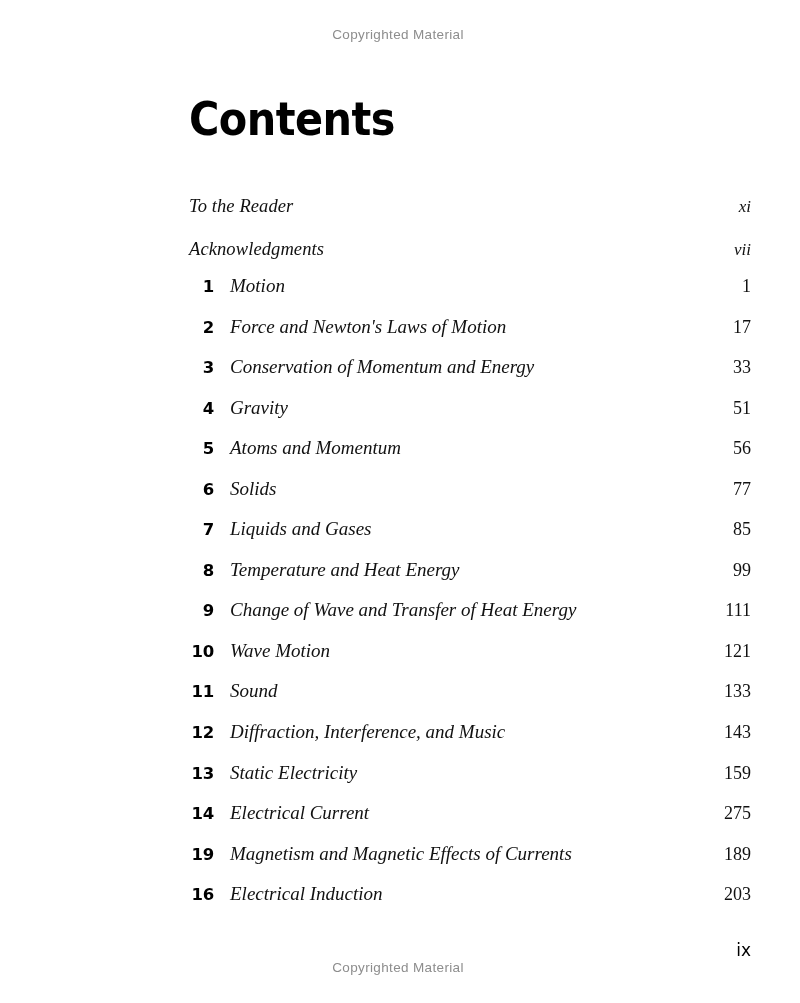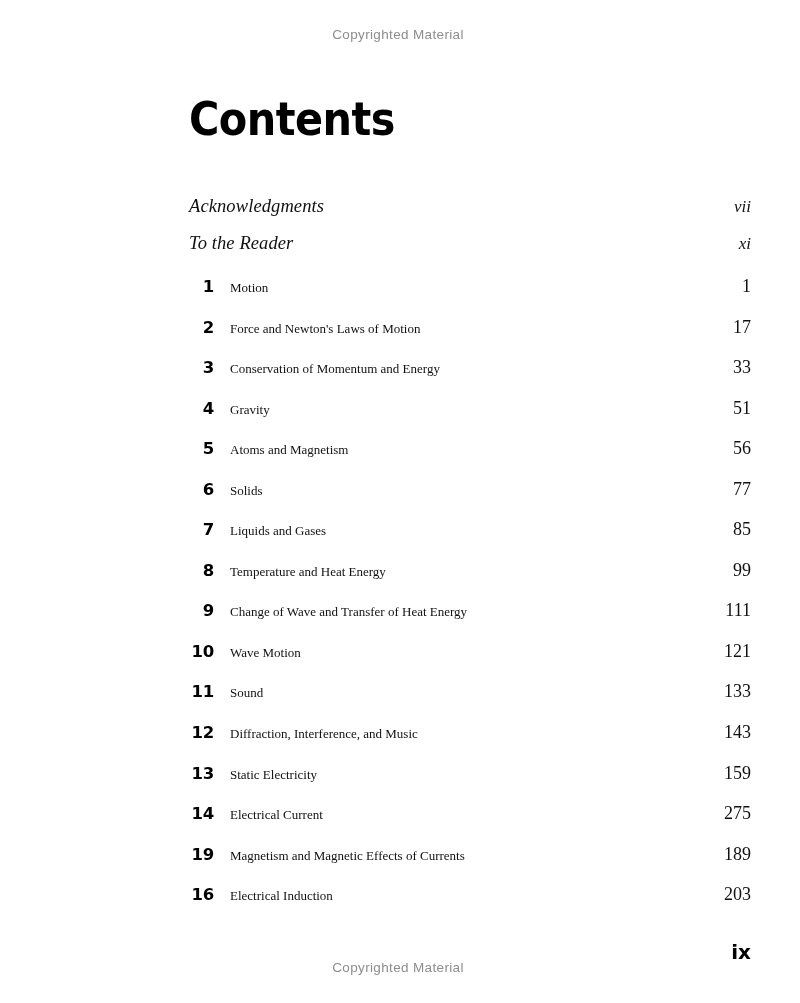--- a/index.html
+++ b/index.html
@@ -82,24 +82,25 @@
     font-weight: bold;
     font-size: 16.5px;
     letter-spacing: -0.2px;
     color: #000000;
   }
 
   .title {
     flex: 1 1 auto;
     padding-left: 16px;   
     font-family: "Liberation Serif", serif;
-    font-size: 13px;
+    font-size: 19px;
     line-height: 20px;
     color: #111111;
     white-space: nowrap;
+    font-style: italic;
   }
 
   .pageno {
     flex: 0 0 auto;
     text-align: right;
     font-family: "Liberation Serif", serif;
     font-size: 18px;
     color: #111111;
     white-space: nowrap;
   }
@@ -121,48 +122,48 @@
   .toc-row.front-second { height: 43px; }
 
   
   .folio {
     position: absolute;
     left: 0;
     top: 940px;
     width: 751px;
     text-align: right;
     font-family: "DejaVu Sans", sans-serif;
-    font-weight: bold;
-    font-size: 20px;
+    font-weight: normal;
+    font-size: 17px;
     color: #000000;
   }
 </style>
 </head>
 <body>
 
 <div class="page">
 
   <div class="watermark watermark-top">Copyrighted Material</div>
 
   <h1 class="page-title">Contents</h1>
 
   <div class="toc">
+
+    <div class="toc-row front front-second">
+      <span class="num"></span>
+      <span class="title">To the Reader</span>
+      <span class="pageno">xi</span>
+    </div>
 
     <div class="toc-row front front-first">
       <span class="num"></span>
       <span class="title">Acknowledgments</span>
       <span class="pageno">vii</span>
     </div>
 
-    <div class="toc-row front front-second">
-      <span class="num"></span>
-      <span class="title">To the Reader</span>
-      <span class="pageno">xi</span>
-    </div>
-
     <div class="toc-row">
       <span class="num">1</span>
       <span class="title">Motion</span>
       <span class="pageno">1</span>
     </div>
 
     <div class="toc-row">
       <span class="num">2</span>
       <span class="title">Force and Newton's Laws of Motion</span>
       <span class="pageno">17</span>
@@ -175,21 +176,21 @@
     </div>
 
     <div class="toc-row">
       <span class="num">4</span>
       <span class="title">Gravity</span>
       <span class="pageno">51</span>
     </div>
 
     <div class="toc-row">
       <span class="num">5</span>
-      <span class="title">Atoms and Magnetism</span>
+      <span class="title">Atoms and Momentum</span>
       <span class="pageno">56</span>
     </div>
 
     <div class="toc-row">
       <span class="num">6</span>
       <span class="title">Solids</span>
       <span class="pageno">77</span>
     </div>
 
     <div class="toc-row">

